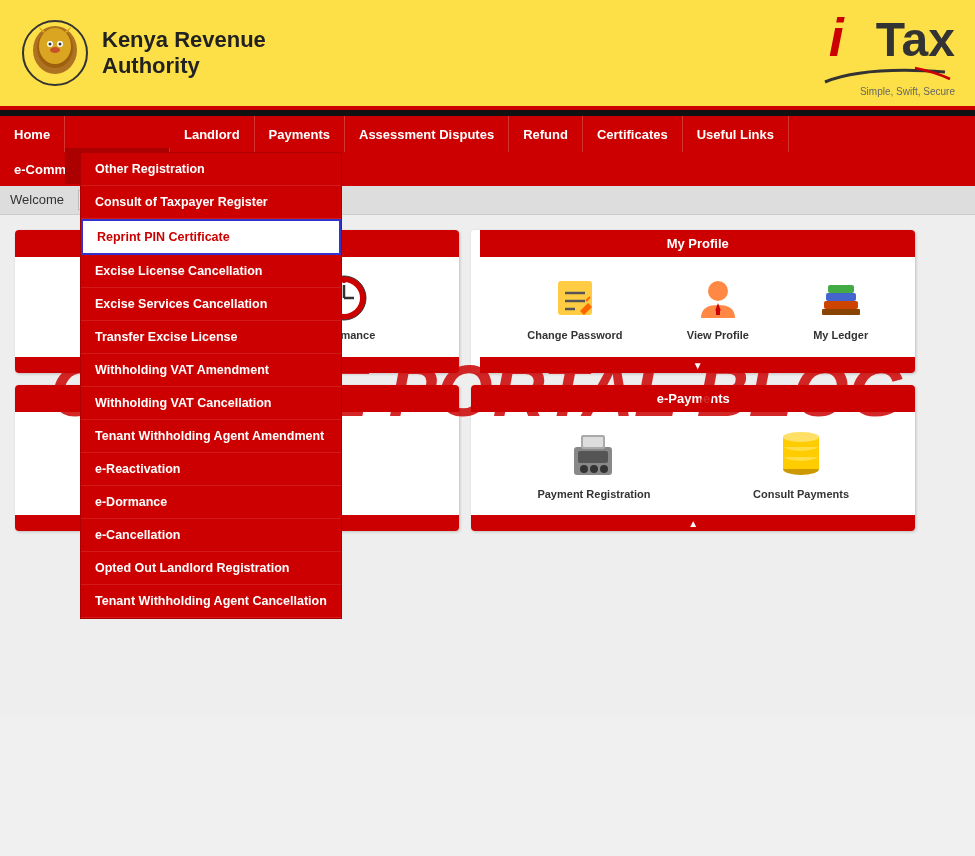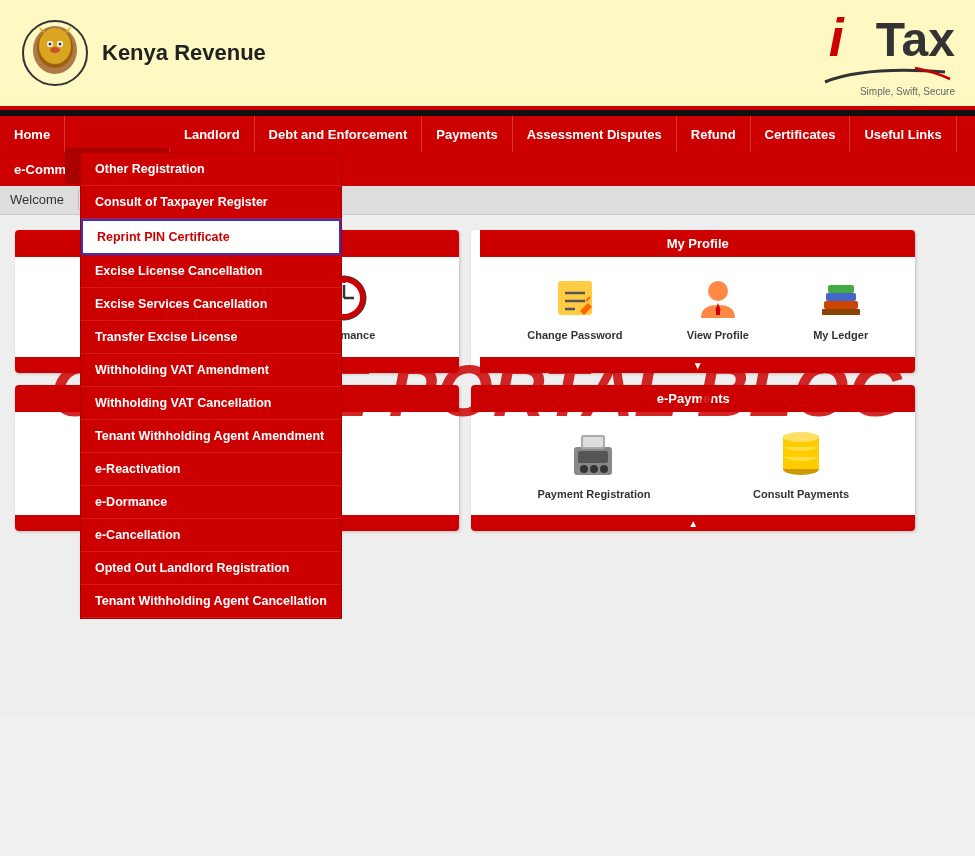--- a/index.html
+++ b/index.html
@@ -1,19 +1,19 @@
 <!DOCTYPE html>
 <html><head>
   <meta charset="utf-8">
   <style>
     * { margin: 0; padding: 0; box-sizing: border-box; }
     body { width: 975px; height: 856px; font-family: Arial, sans-serif; background: #f0f0f0; overflow: hidden; }
 
     
-    .header { background: #fef9c3; display: flex; align-items: center; justify-content: space-between; padding: 10px 20px; height: 110px; border-bottom: 4px solid #cc0000; }
+    .header { background: #fde047; display: flex; align-items: center; justify-content: space-between; padding: 10px 20px; height: 110px; border-bottom: 4px solid #cc0000; }
     .logo-left { display: flex; align-items: center; gap: 12px; }
     .logo-lion { width: 70px; height: 70px; }
     .logo-text { display: flex; flex-direction: column; }
     .logo-text-kra { font-size: 22px; font-weight: bold; color: #222; line-height: 1.2; }
     .logo-text-kra span { display: block; }
 
     
     .black-bar { background: #111; height: 6px; }
 
     
@@ -71,20 +71,21 @@
       <circle cx="30" cy="26" r="1.5" fill="#333"></circle>
       <circle cx="40" cy="26" r="1.5" fill="#333"></circle>
       <ellipse cx="35" cy="32" rx="5" ry="3" fill="#c8502a"></ellipse>
 
       <polygon points="22,14 18,8 28,16" fill="#DAA520"></polygon>
       <polygon points="48,14 52,8 42,16" fill="#DAA520"></polygon>
     </svg>
     <div class="logo-text">
       <div class="logo-text-kra">
         <span>Kenya Revenue</span>
+        <span>Authority</span>
       </div>
     </div>
   </div>
   <div class="itax-container">
     <div style="display:flex; align-items:flex-end; position:relative;">
       <span style="font-size:54px; font-weight:900; font-style:italic; color:#cc0000; line-height:1;">i</span>
       <span style="font-size:48px; font-weight:900; color:#333; line-height:1;margin-left:32px;">Tax</span>
     </div>
     <svg width="140" height="22" viewBox="0 0 140 22">
       <path d="M10,18 Q50,2 130,8" stroke="#333" stroke-width="3" fill="none"></path>
@@ -93,21 +94,20 @@
     <div style="font-size:10px; color:#666; text-align:center;">Simple, Swift, Secure</div>
   </div>
 </div>
 
 <div class="black-bar"></div>
 
 <div class="nav-bar" style="position:relative;">
   <div class="nav-item">Home</div>
   <div class="nav-item active">Registration</div>
   <div class="nav-item">Landlord</div>
-  <div class="nav-item">Debt and Enforcement</div>
   <div class="nav-item">Payments</div>
   <div class="nav-item">Assessment Disputes</div>
   <div class="nav-item">Refund</div>
   <div class="nav-item">Certificates</div>
   <div class="nav-item">Useful Links</div>
 
   <div class="dropdown-menu">
     <div class="dropdown-item">Other Registration</div>
     <div class="dropdown-item">Consult of Taxpayer Register</div>
     <div class="dropdown-item highlighted" style="background:white;color:#cc0000;border:2px solid #3333cc;font-weight:bold;">Reprint PIN Certificate</div>

